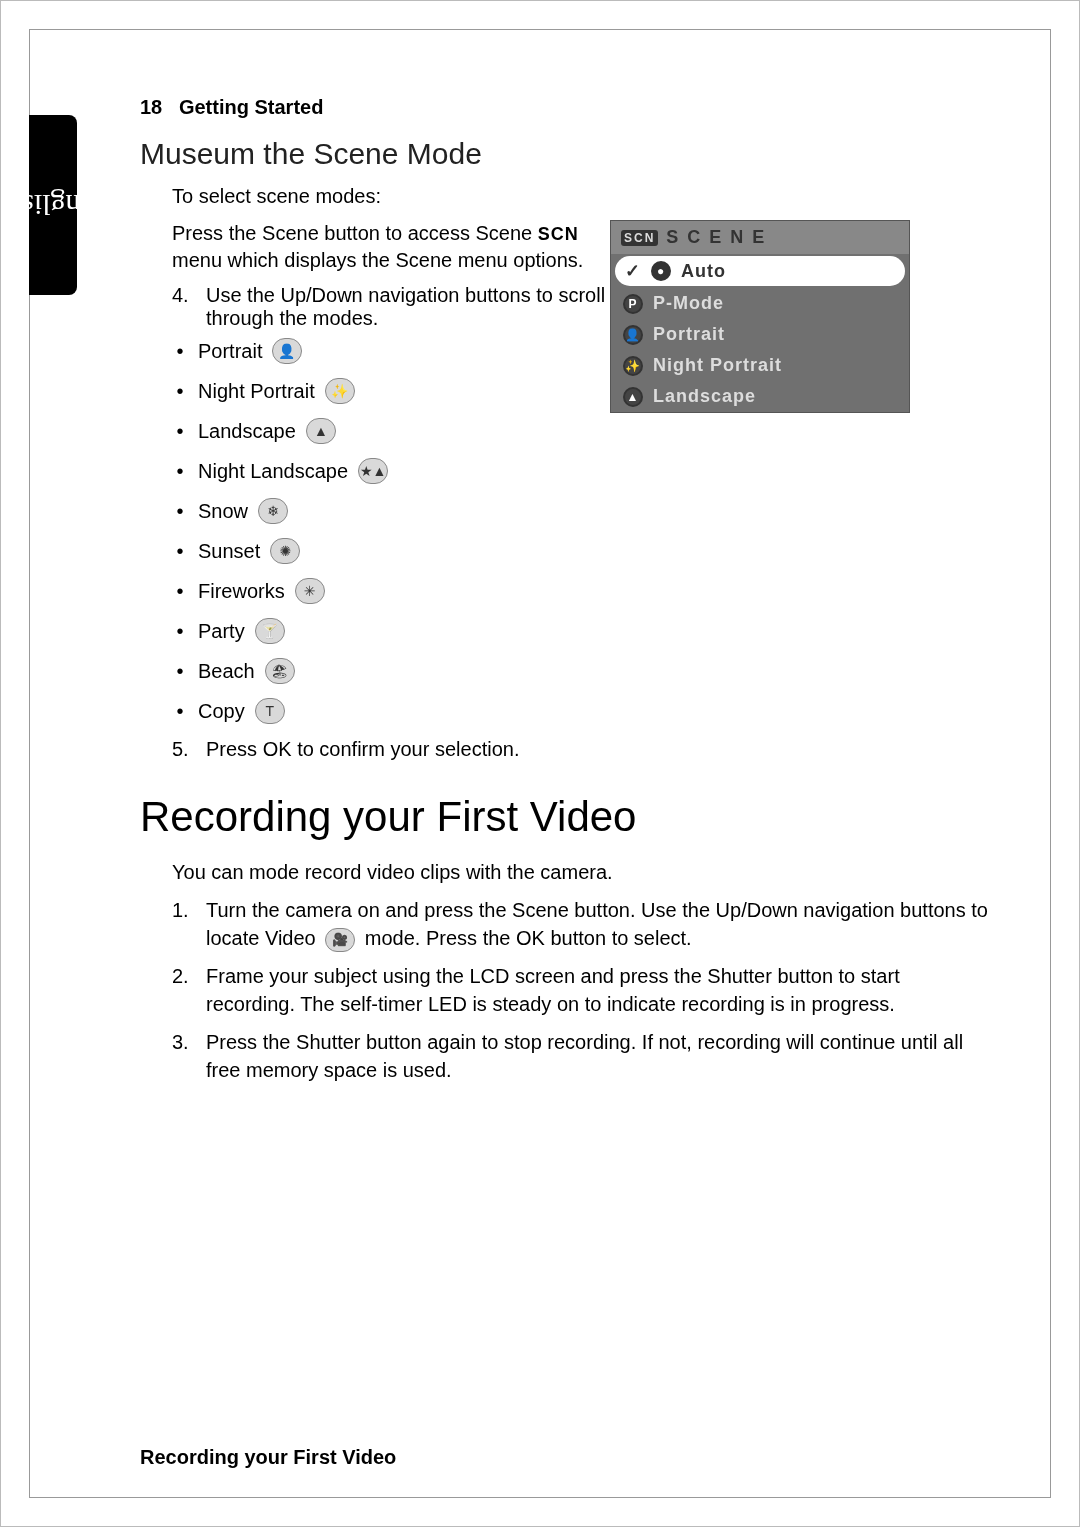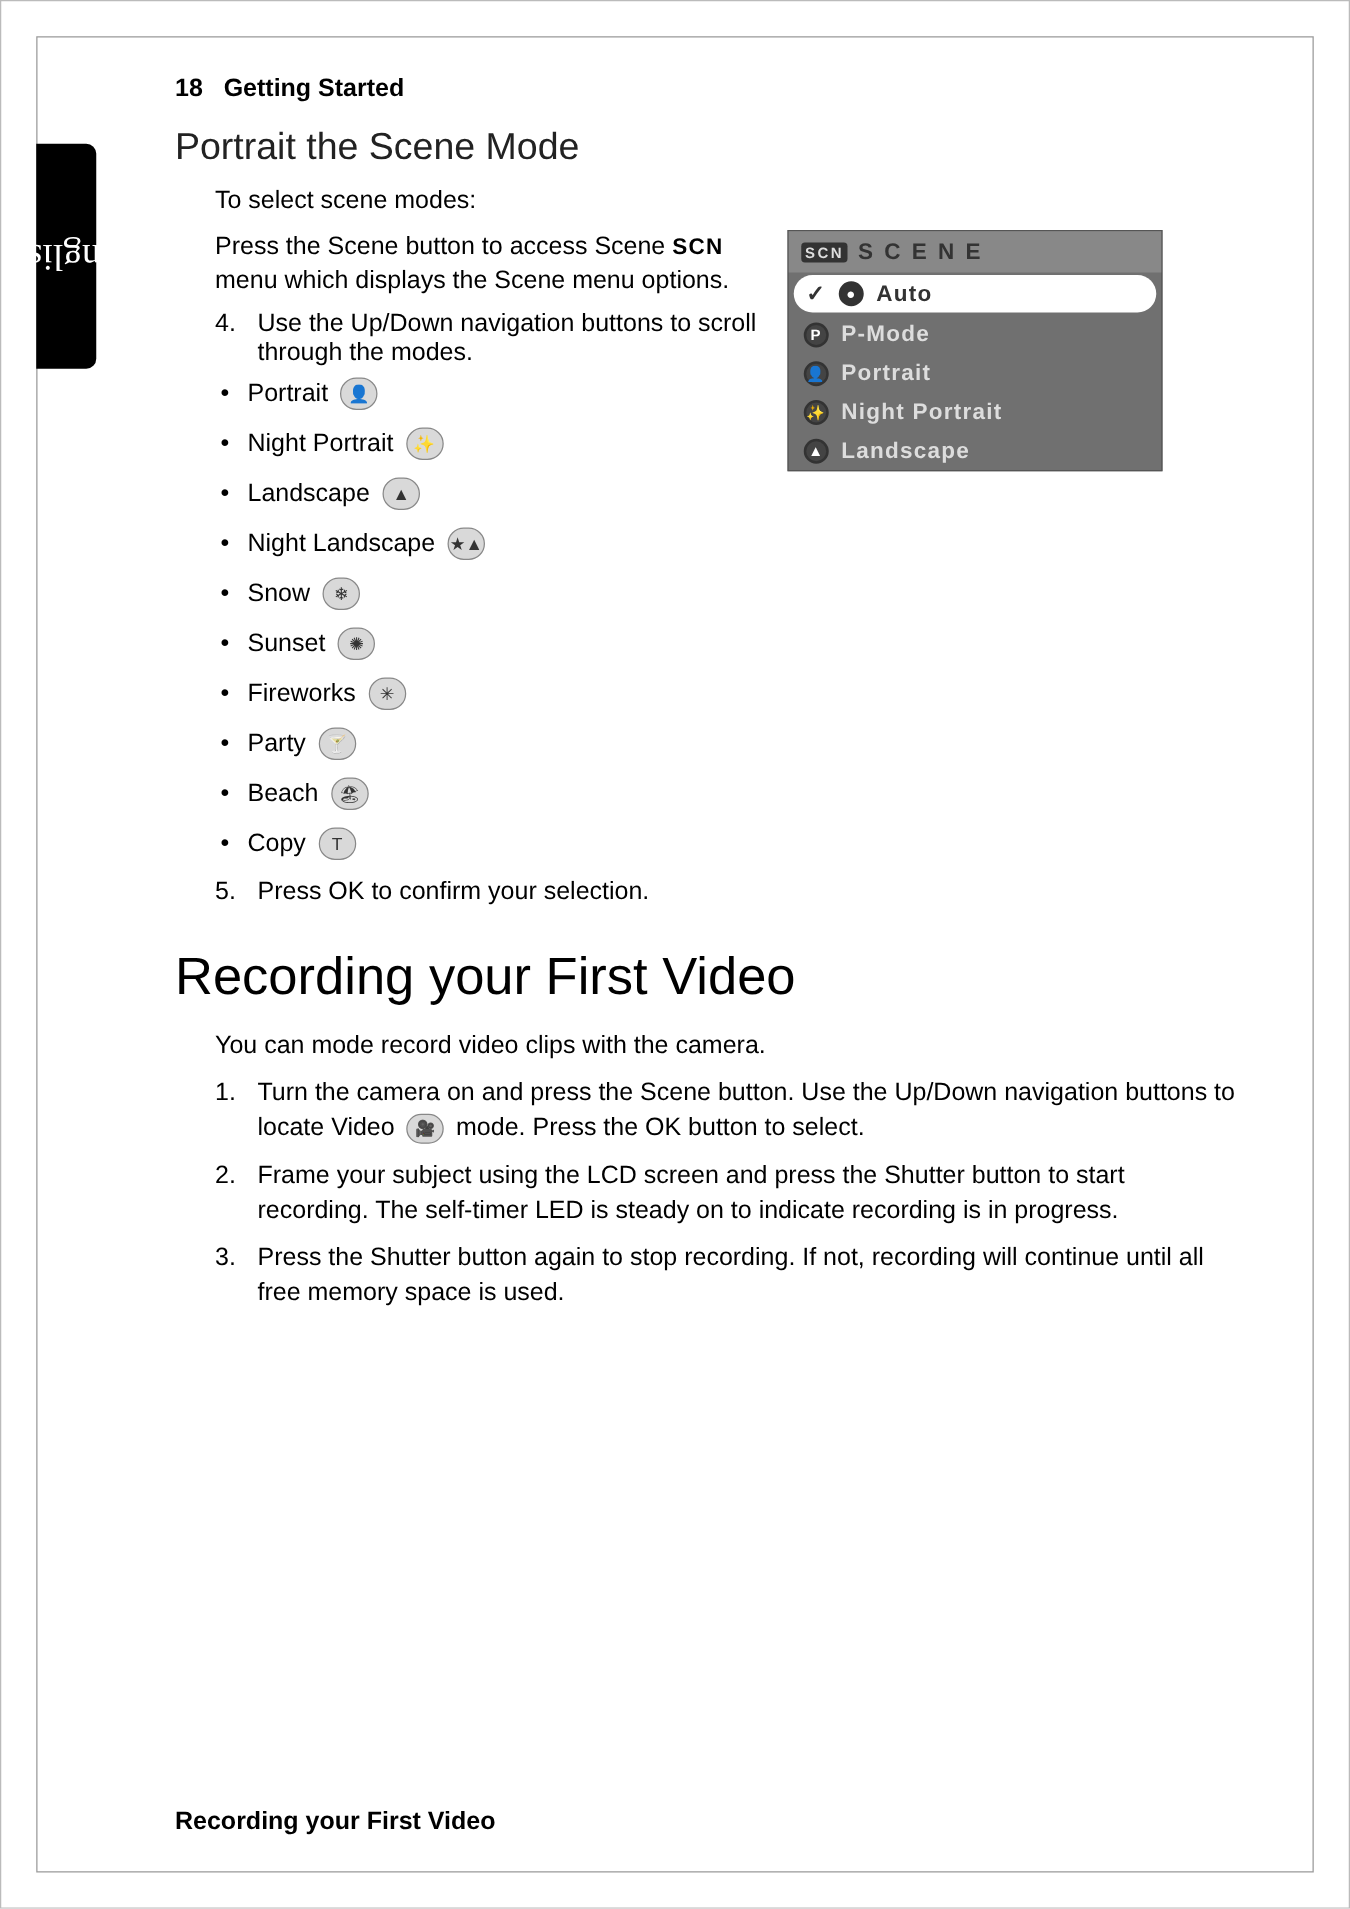--- a/index.html
+++ b/index.html
@@ -46,40 +46,40 @@
     font-size: 30px;
   }
   .content {
     margin-left: 80px;
     margin-right: 0;
   }
   .page-header {
     font-size: 20px;
     font-weight: bold;
     margin-bottom: 18px;
+    margin-top: 36px;
   }
   h2.subheading {
     font-family: Arial, sans-serif;
     font-weight: normal;
     font-size: 30px;
     margin: 10px 0 12px 0;
     color: #222;
   }
   .body-text {
     font-size: 20px;
     line-height: 1.35;
     margin-left: 32px;
     margin-bottom: 10px;
   }
   .left-col {
     width: 470px;
   }
   .cols {
     display: flex;
-    gap: 20px;
     align-items: flex-start;
   }
   ol.steps {
     list-style: none;
     margin-left: 32px;
     font-size: 20px;
   }
   ol.steps li {
     margin-bottom: 6px;
     display: flex;
@@ -193,21 +193,21 @@
     </div>
 
     <div class="content">
 
       <div class="page-header">
         <span>18</span>
         &nbsp;
         <span>Getting Started</span>
       </div>
 
-      <h2 class="subheading">Portrait the Scene Mode</h2>
+      <h2 class="subheading">Museum the Scene Mode</h2>
 
       <p class="body-text">To select scene modes:</p>
 
       <div class="cols">
         <div class="left-col">
           <p class="body-text" style="margin-left:32px;">
             <span>Press the Scene button to access Scene </span><span class="scn-text">SCN</span><br>
             <span>menu which displays the Scene menu options.</span>
           </p>
           <ol class="steps">

